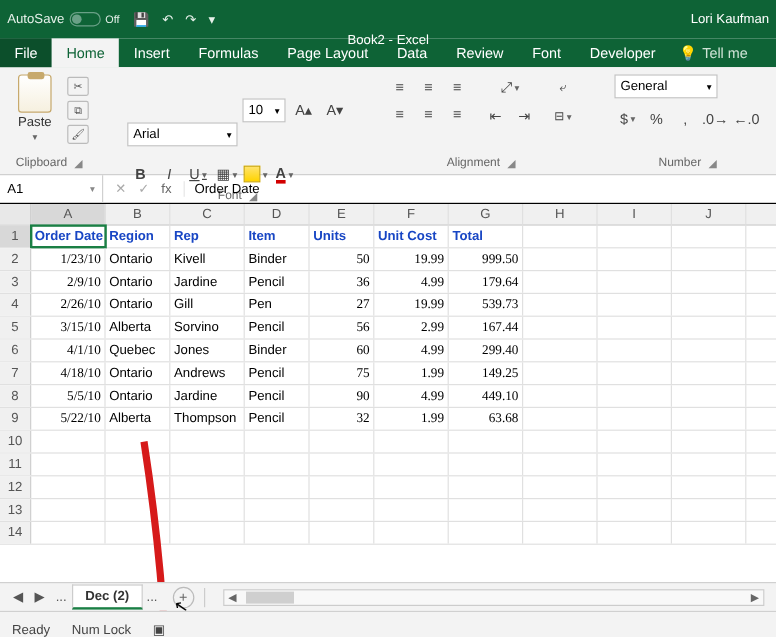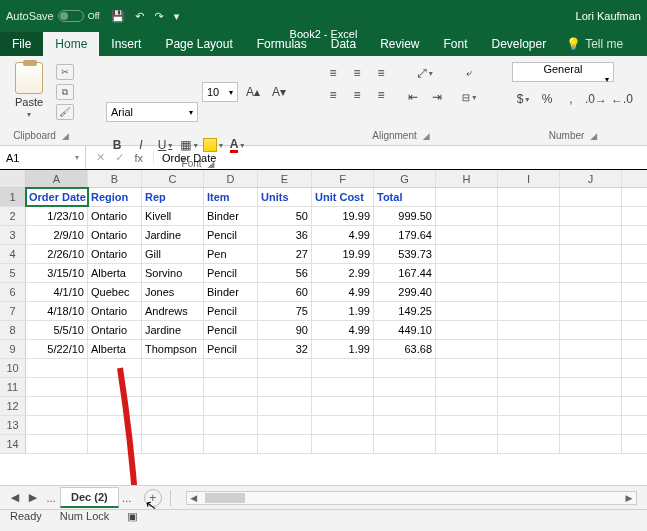--- a/index.html
+++ b/index.html
@@ -63,41 +63,41 @@
 
 .sheet { position:relative; }
 .colheads { display:flex; height:18px; border-bottom:1px solid #d0d0d0; background:#f0f0f0; font-size:11px; color:#555; }
 .corner { width:26px; border-right:1px solid #d0d0d0; background:#e8e8e8; }
 .ch { border-right:1px solid #e0e0e0; display:flex; align-items:center; justify-content:center; }
 .ch.active { background:#d8d8d8; }
 .row { display:flex; height:19px; border-bottom:1px solid #e0e0e0; font-size:11px; }
 .rh { width:26px; border-right:1px solid #d0d0d0; background:#f0f0f0; display:flex; align-items:center; justify-content:center; color:#555; }
 .rh.active { background:#d8d8d8; }
 .cell { border-right:1px solid #e0e0e0; padding:0 3px; display:flex; align-items:center; overflow:hidden; white-space:nowrap; }
-.cell.r { justify-content:flex-end; }
+.cell.r { justify-content:flex-end;font-family:Liberation Serif, serif; }
 .hdr-cell { color:#1846c4; font-weight:bold; }
 .sel { outline:2px solid #1a7f44; outline-offset:-1px; }
 
 .cA{width:62px;} .cB{width:54px;} .cC{width:62px;} .cD{width:54px;} .cE{width:54px;} .cF{width:62px;} .cG{width:62px;} .cH{width:62px;} .cI{width:62px;} .cJ{width:62px;}
 
 
 .arrow-svg { position:absolute; left:70px; top:188px; pointer-events:none; }
 
 
 .sheettabs { position:absolute; left:0; right:0; bottom:22px; height:24px; background:#f3f3f3; border-top:1px solid #d0d0d0; display:flex; align-items:center; font-size:11px; padding-left:6px; gap:0; }
 .nav-btn { width:18px; height:18px; display:flex; align-items:center; justify-content:center; color:#555; cursor:pointer; }
 .sh-tab { padding:3px 10px; border:1px solid #ccc; border-bottom:none; background:#eaeaea; color:#333; cursor:pointer; margin-right:-1px; }
 .sh-tab.active { background:#fff; font-weight:bold; border-bottom:2px solid #1a7f44; }
 .add-sheet { width:18px; height:18px; border:1px solid #bbb; border-radius:50%; display:flex; align-items:center; justify-content:center; margin:0 8px; color:#666; cursor:pointer; font-size:12px; }
 .hscroll { flex:1; margin:0 10px; height:14px; border:1px solid #ccc; background:#f8f8f8; display:flex; align-items:center; }
 .hscroll .thumb { width:40px; height:10px; background:#cfcfcf; margin-left:4px; }
 .hscroll .arr { width:14px; text-align:center; color:#666; font-size:9px; }
 
 
-.status { position:absolute; left:0; right:0; bottom:0; height:22px; background:#f3f3f3; border-top:1px solid #d0d0d0; display:flex; align-items:flex-start; padding:0 10px; font-size:11px; color:#444; gap:18px; }
+.status { position:absolute; left:0; right:0; bottom:0; height:22px; background:#f3f3f3; border-top:1px solid #d0d0d0; display:flex; align-items:flex-end; padding:0 10px; font-size:11px; color:#444; gap:18px; }
 
 
 .cursor-glyph { position:absolute; left:145px; bottom:18px; font-size:14px; color:#000; pointer-events:none; transform:rotate(-10deg); }
 </style>
 </head>
 <body>
 
 <div class="titlebar">
   <div class="autosave">
     <span>AutoSave</span>
@@ -111,22 +111,22 @@
     <span>▾</span>
   </div>
   <div class="book">Book2 - Excel</div>
   <div class="user">Lori Kaufman</div>
 </div>
 
 <div class="ribtabs">
   <div class="tab file">File</div>
   <div class="tab active">Home</div>
   <div class="tab">Insert</div>
+  <div class="tab">Formulas</div>
   <div class="tab">Page Layout</div>
-  <div class="tab">Formulas</div>
   <div class="tab">Data</div>
   <div class="tab">Review</div>
   <div class="tab">Font</div>
   <div class="tab">Developer</div>
   <div class="tell">
     <span>💡</span>
     <span>Tell me</span>
   </div>
 </div>
 
@@ -210,21 +210,21 @@
     </div>
     <div class="label">
         <span>Alignment</span>
         <span class="launcher">◢</span>
       </div>
   </div>
   <div class="vsep"></div>
 
   <div class="group">
     <div class="controls num-col">
-      <div class="fake-box" style="width:102px;flex-direction:column;">
+      <div class="fake-box" style="width:86px;">
           <span>General</span>
           <span style="margin-left:auto;font-size:8px;">▾</span>
         </div>
       <div class="num-row">
         <div class="rbtn dd">$</div>
         <div class="rbtn">%</div>
         <div class="rbtn">,</div>
         <div class="rbtn">.0→</div>
         <div class="rbtn">←.0</div>
       </div>

